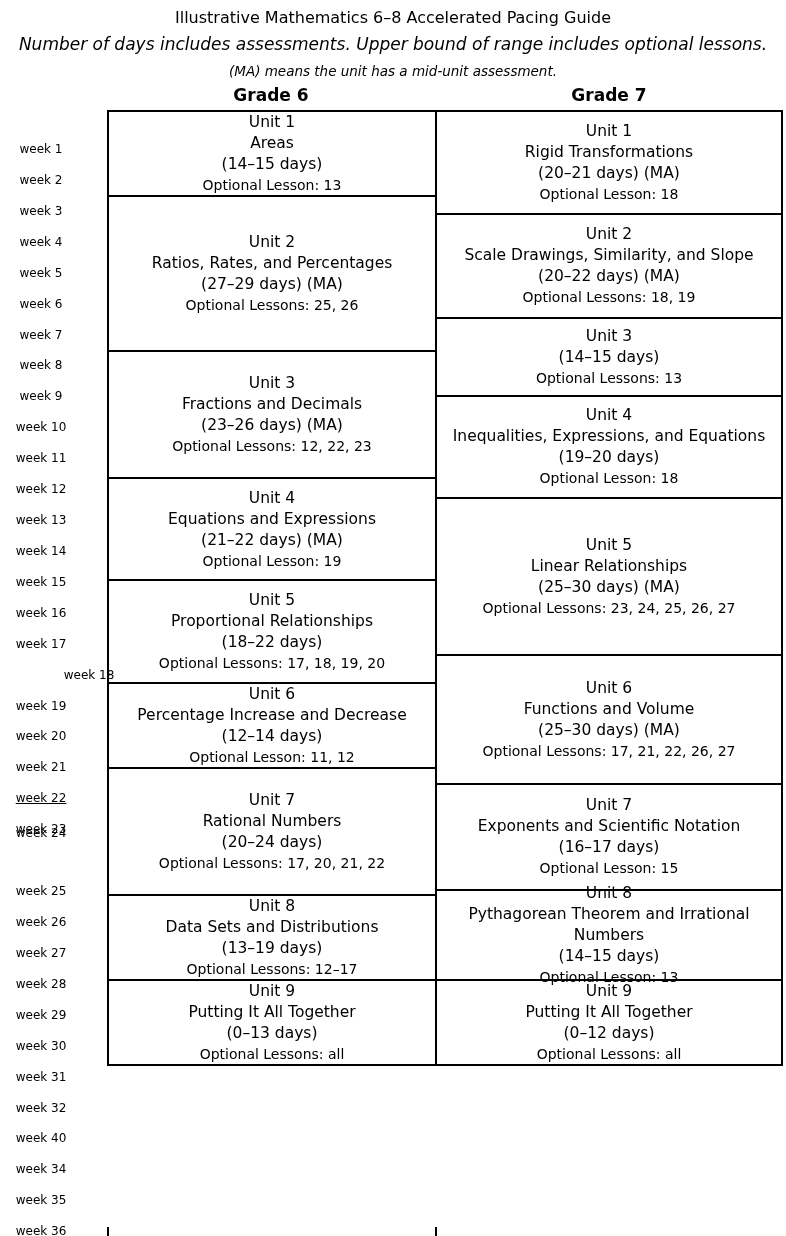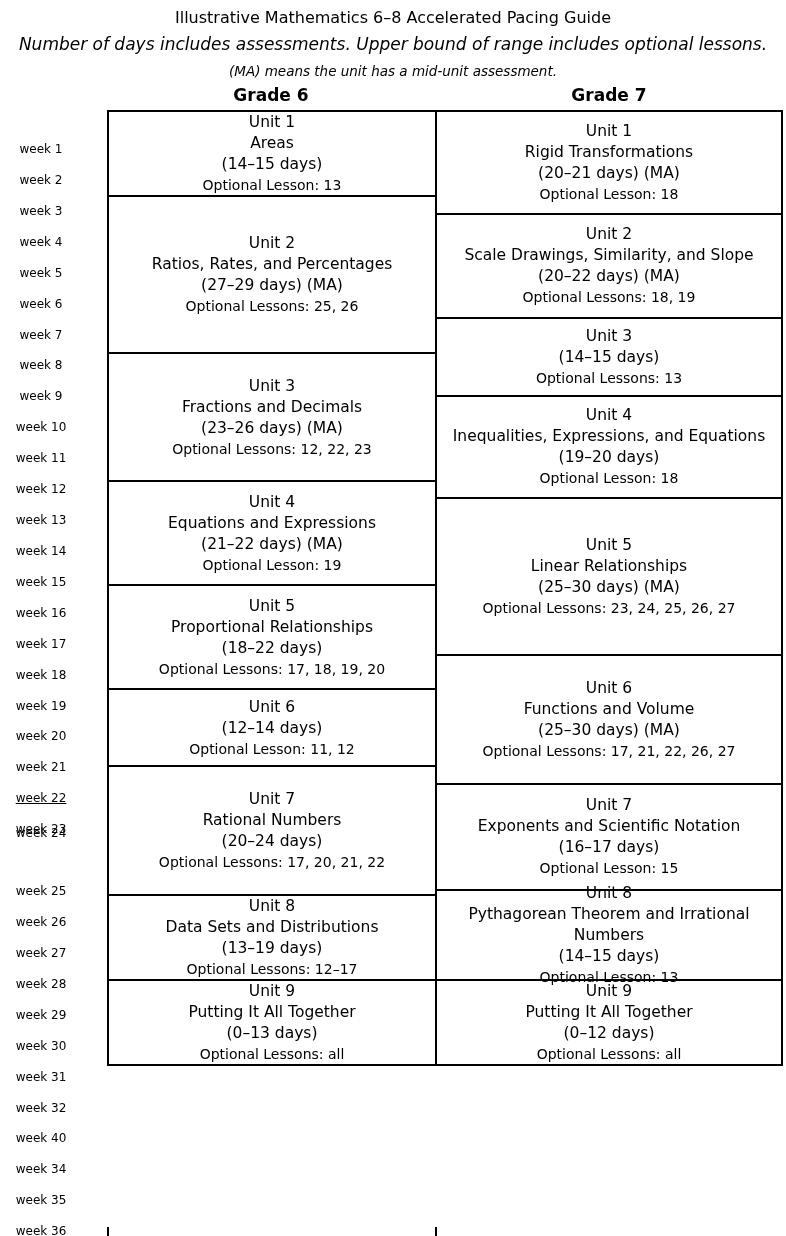--- a/index.html
+++ b/index.html
@@ -81,21 +81,21 @@
     <div class="week-label" style="top: 328.44px;">week 8</div>
     <div class="week-label" style="top: 359.36px;">week 9</div>
     <div class="week-label" style="top: 390.28px;">week 10</div>
     <div class="week-label" style="top: 421.2px;">week 11</div>
     <div class="week-label" style="top: 452.12px;">week 12</div>
     <div class="week-label" style="top: 483.04px;">week 13</div>
     <div class="week-label" style="top: 513.96px;">week 14</div>
     <div class="week-label" style="top: 544.88px;">week 15</div>
     <div class="week-label" style="top: 575.8px;">week 16</div>
     <div class="week-label" style="top: 606.72px;">week 17</div>
-    <div class="week-label" style="top: 637.64px;">week 18</div>
+    <div class="week-label" style="top: 637.64px; padding-left: 48px;">week 18</div>
     <div class="week-label" style="top: 668.56px;">week 19</div>
     <div class="week-label" style="top: 699.48px;">week 20</div>
     <div class="week-label" style="top: 730.4px;">week 21</div>
     <div class="week-label" style="top: 761.32px; text-decoration: underline;">week 22</div>
     <div class="week-label" style="top: 792.24px;">week 23</div>
     <div class="week-label" style="top: 796px;">week 24</div>
     <div class="week-label" style="top: 854.08px;">week 25</div>
     <div class="week-label" style="top: 885px;">week 26</div>
     <div class="week-label" style="top: 915.92px;">week 27</div>
     <div class="week-label" style="top: 946.84px;">week 28</div>
@@ -136,20 +136,21 @@
         <div class="unit-optional">Optional Lesson: 19</div>
       </div>
       <div class="unit-cell" style="height: 125px;">
         <div class="unit-label">Unit 5</div>
         <div class="unit-name">Proportional Relationships</div>
         <div class="unit-days">(18–22 days)</div>
         <div class="unit-optional">Optional Lessons: 17, 18, 19, 20</div>
       </div>
       <div class="unit-cell" style="height: 93px;">
         <div class="unit-label">Unit 6</div>
+        <div class="unit-name">Percentage Increase and Decrease</div>
         <div class="unit-days">(12–14 days)</div>
         <div class="unit-optional">Optional Lesson: 11, 12</div>
       </div>
       <div class="unit-cell" style="height: 155px;">
         <div class="unit-label">Unit 7</div>
         <div class="unit-name">Rational Numbers</div>
         <div class="unit-days">(20–24 days)</div>
         <div class="unit-optional">Optional Lessons: 17, 20, 21, 22</div>
       </div>
       <div class="unit-cell" style="height: 94px;">

